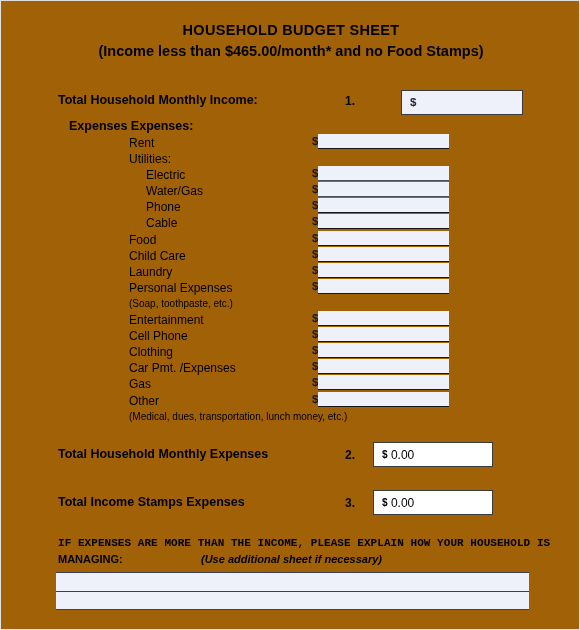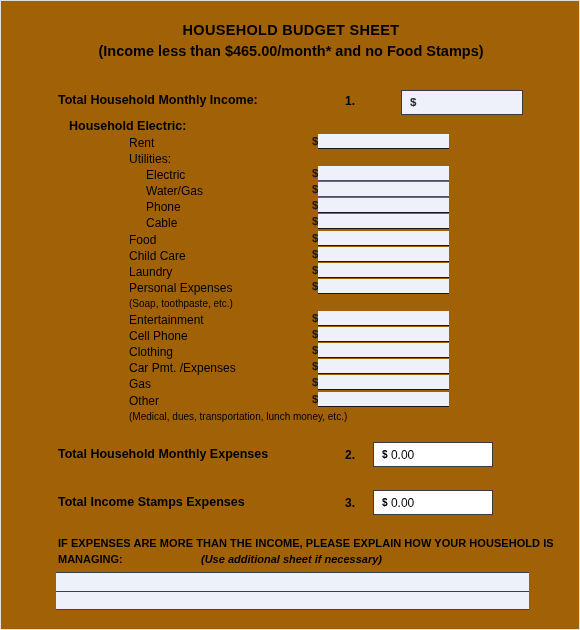--- a/index.html
+++ b/index.html
@@ -207,20 +207,21 @@
     width: 580px;
   }
   .explain .l1 {
     position: absolute;
     left: 57px;
     top: 0px;
     font-size: 11px;
     font-weight: bold;
     letter-spacing: 0.05px;
     white-space: nowrap;
+    font-family: Liberation Mono, monospace;
   }
   .explain .l2 {
     position: absolute;
     left: 57px;
     top: 16px;
     font-size: 11px;
     font-weight: bold;
     white-space: nowrap;
   }
   .explain .hint {
@@ -258,21 +259,21 @@
 
   <div class="income-row">
     <div class="income-label">Total Household Monthly Income:</div>
     <div class="num-marker income-num">1.</div>
     <div class="income-box">
       <span class="dollar">$</span>
       <span></span>
     </div>
   </div>
 
-  <div class="expenses-head">Household Electric:</div>
+  <div class="expenses-head">Expenses Expenses:</div>
 
   <div class="rows" id="expense-rows">
       <div class="erow ind1">
         <div class="lbl">Rent</div>
         <div class="fill">
           <span class="dollar">$</span>
           <span class="line"></span>
         </div>
       </div>
       <div class="erow ind1">

